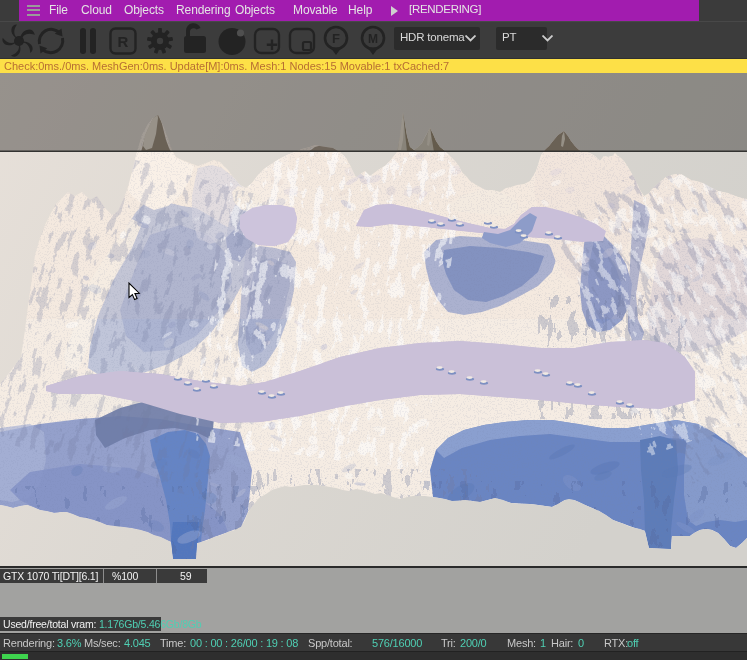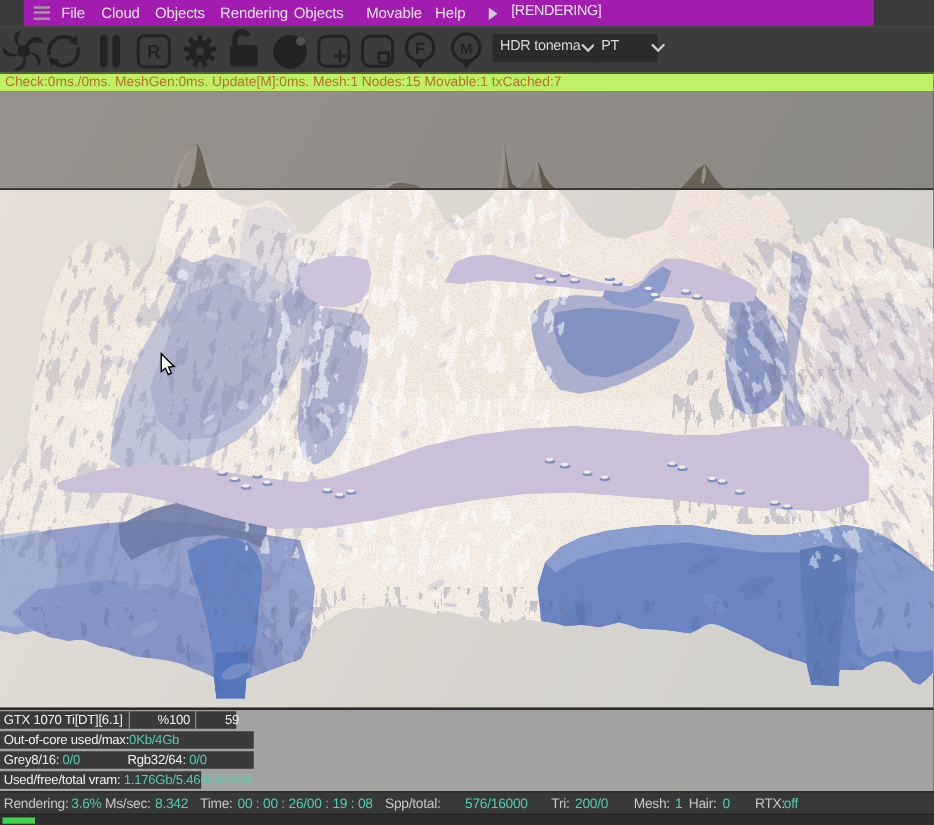--- a/index.html
+++ b/index.html
@@ -1,20 +1,20 @@
 <!DOCTYPE html>
 <html><head><meta charset="utf-8"><title>r</title><style>
 * { margin:0; padding:0; box-sizing:border-box; }
 html,body { width:747px; height:660px; overflow:hidden; background:#3b3b3b;
   font-family:"Liberation Sans", sans-serif; }
 #page { position:relative; width:747px; height:660px; }
 #menubar { position:absolute; left:0; top:0; width:680px; height:21px; background:#a21caf;margin-left:19px; }
 #menubar span { position:absolute; top:3px; font-size:12px; color:#e4e4e4; white-space:nowrap; letter-spacing:-0.1px; }
 #toolbar { position:absolute; left:0; top:21px; width:747px; height:37px; background:#3c3c3c; border-top:1px solid #484848; }
-#msgbar { position:absolute; left:0; top:58px; width:747px; height:15px; background:#bef264; border-top:1px solid #303030; }
+#msgbar { position:absolute; left:0; top:58px; width:747px; height:15px; background:#fde047; border-top:1px solid #303030; }
 #msgbar span { position:absolute; left:4px; top:1px; font-size:11px; color:#b76e33; white-space:nowrap; }
 #viewport { position:absolute; left:0; top:73px; width:747px; height:494px; }
 #bottompanel { position:absolute; left:0; top:566px; width:747px; height:67px; background:#a2a2a0; border-top:2px solid #2a2a2a; }
 .srow { position:absolute; left:0; height:14px; background:#3a3a3a; font-size:10.5px; color:#f2f2f2; }
 .srow span { position:absolute; top:1px; white-space:nowrap; letter-spacing:-0.2px; }
 .teal { color:#4fcfb3; }
 i.teal { font-style:normal; }
 #statusbar { position:absolute; left:0; top:633px; width:747px; height:18px; background:#383838; border-top:1px solid #262626; font-size:11px; color:#c8c8c8; }
 #statusbar span { position:absolute; top:3px; white-space:nowrap; letter-spacing:-0.2px; }
 #strip { position:absolute; left:0; top:651px; width:747px; height:9px; background:#2e2e2e; border-top:1px solid #222; }
@@ -112,21 +112,21 @@
 <path d="M-5.5 9.5 L0 17 L5.5 9.5 Z" fill="#232323"></path>
 <text x="0" y="4.8" font-family="Liberation Sans, sans-serif" font-size="12" font-weight="bold" fill="#232323" text-anchor="middle">M</text>
 </g>
 </svg>
 <div class="dd" style="left:394px;width:86px">
         <span class="lbl">HDR tonema</span>
         <svg width="11" height="7" style="left:71px">
           <path d="M0.5 0.5 L5.5 5.5 L10.5 0.5" stroke="#cccccc" stroke-width="1.8" fill="none"></path>
         </svg>
       </div>
-<div class="dd" style="left:475px;width:51px">
+<div class="dd" style="left:496px;width:51px">
         <span class="lbl">PT</span>
         <svg width="11" height="7" style="left:46px">
           <path d="M0.5 0.5 L5.5 5.5 L10.5 0.5" stroke="#cccccc" stroke-width="1.8" fill="none"></path>
         </svg>
       </div>
 </div>
 <div id="msgbar">
       <span>Check:0ms./0ms. MeshGen:0ms. Update[M]:0ms. Mesh:1 Nodes:15 Movable:1 txCached:7</span>
     </div>
 <div id="viewport">
@@ -508,43 +508,36 @@
           <ellipse cx="-0.4" cy="-0.4" rx="3.0" ry="1.4" fill="#f0e9e2"></ellipse>
         </g>
 <rect x="0" y="0" width="747" height="78" fill="#141210" opacity="0.38"></rect>
 <rect x="0" y="77.5" width="747" height="1.5" fill="#333331"></rect>
 <g transform="translate(129,210)">
 <path d="M0 0 L0 14.5 L3.4 11.6 L5.6 16.6 L8.1 15.5 L5.9 10.6 L10.3 10.2 Z" fill="#ffffff" stroke="#000000" stroke-width="1.1"></path>
 </g>
 </svg>
 </div>
 <div id="bottompanel">
-  <div class="srow" style="top:1px;width:189px">
+  <div class="srow" style="top:1px;width:207px">
     <span style="left:3px">GTX 1070 Ti[DT][6.1]</span>
-    <span style="left:126px">%100</span>
+    <span style="left:112px">%100</span>
     <span style="left:180px">59</span>
     <i style="position:absolute;left:103px;top:0;width:1px;height:14px;background:#8d8d8d"></i>
     <i style="position:absolute;left:156px;top:0;width:1px;height:14px;background:#8d8d8d"></i>
-  </div>
-  <div class="srow" style="top:17px;width:203px">
-    <span style="left:3px">Out-of-core used/max:<i class="teal">0Kb/4Gb</i></span>
-  </div>
-  <div class="srow" style="top:33px;width:203px">
-    <span style="left:3px">Grey8/16: <i class="teal">0/0</i></span>
-    <span style="left:102px">Rgb32/64: <i class="teal">0/0</i></span>
   </div>
   <div class="srow" style="top:49px;width:161px">
     <span style="left:3px">Used/free/total vram: <i class="teal">1.176Gb/5.466Gb/8Gb</i></span>
   </div>
 </div>
 <div id="statusbar">
   <span style="left:3px">Rendering:</span>
       <span class="teal" style="left:57px">3.6%</span>
   <span style="left:84px">Ms/sec:</span>
-      <span class="teal" style="left:124px">8.342</span>
+      <span class="teal" style="left:124px">4.045</span>
   <span style="left:160px">Time:</span>
       <span class="teal" style="left:190px">00 : 00 : 26/00 : 19 : 08</span>
   <span style="left:308px">Spp/total:</span>
       <span class="teal" style="left:372px">576/16000</span>
   <span style="left:441px">Tri:</span>
       <span class="teal" style="left:460px">200/0</span>
   <span style="left:507px">Mesh:</span>
       <span class="teal" style="left:540px">1</span>
   <span style="left:551px">Hair:</span>
       <span class="teal" style="left:578px">0</span>

